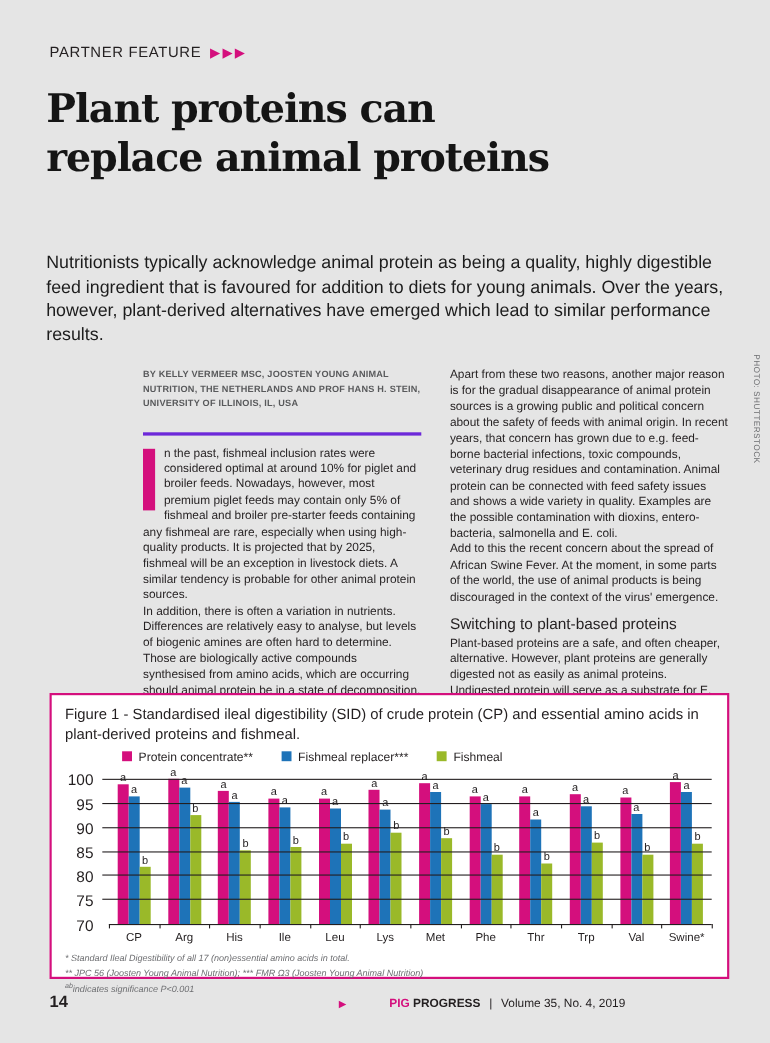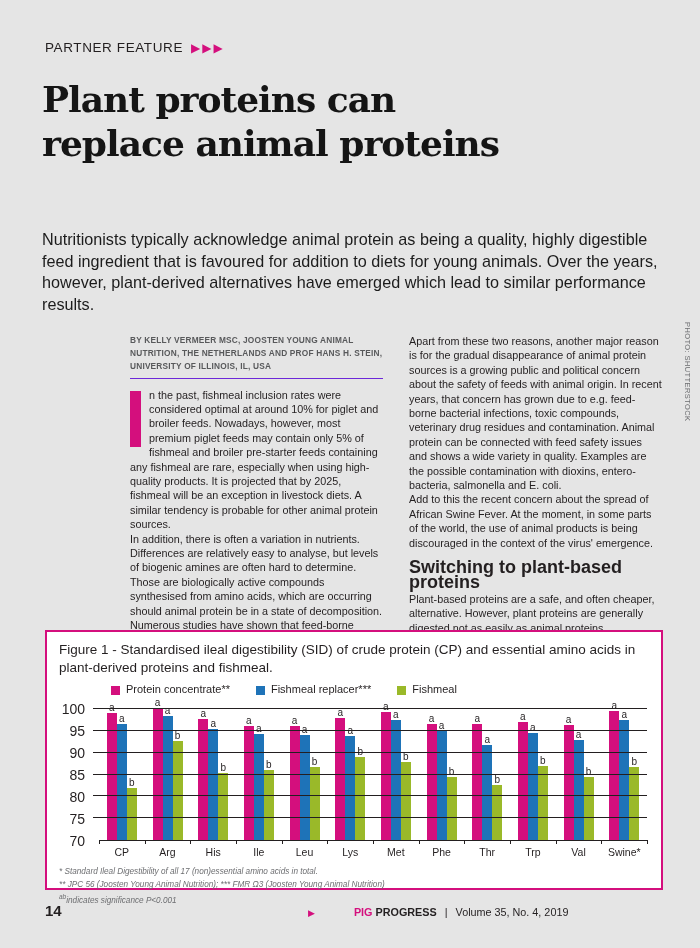--- a/index.html
+++ b/index.html
@@ -14,34 +14,34 @@
   #title { position:absolute; left:42px; top:78px; width:645px;
            font-family:"DejaVu Serif", serif; font-weight:bold; font-size:36px; line-height:1.22; letter-spacing:-1px; color:#151515; }
 
   
   #standfirst { position:absolute; left:42px; top:229px; width:636px; font-size:16.2px; line-height:1.33; color:#1c1c1c; }
 
   
   #columns { position:absolute; left:130px; top:334px; width:532px; height:296px; display:flex; gap:26px; overflow:hidden; }
   .col { width:253px; font-size:10.8px; line-height:14.4px; }
   #byline { font-size:8.3px; line-height:1.55; letter-spacing:0.2px; color:#58595b; font-weight:bold;
-            text-transform:uppercase; border-bottom:1px solid #6d28d9; padding-bottom:5px; margin-bottom:9px; }
+            text-transform:uppercase; border-bottom:3px solid #6d28d9; padding-bottom:20px; margin-bottom:9px; }
   .dropcap { float:left; width:11px; height:56px; background:var(--accent); margin:3px 8px 2px 0; }
   .col p { margin:0; }
   .col p + p { margin-top:0px; }
-  #col2-heading { font-size:18px; font-weight:bold; margin:10px 0 3px 0; }
+  #col2-heading { font-size:14px; font-weight:normal; margin:10px 0 3px 0; }
 
   
   #photo-credit { position:absolute; left:683px; top:322px; writing-mode:vertical-rl; font-size:7.5px; letter-spacing:0.4px; color:#6d6e71; }
 
   
   #figure-box { position:absolute; left:45px; top:630px; width:618px; height:260px; border:2px solid var(--accent); padding:9px 14px 6px 12px; background:#fff; }
   #figure-caption { font-size:13.5px; line-height:1.3; color:#231f20; }
   #legend { display:flex; gap:26px; margin:7px 0 6px 52px; align-items:center; }
-  .legend-item { display:flex; align-items:flex-end; gap:6px; font-size:11px; }
+  .legend-item { display:flex; align-items:flex-start; gap:6px; font-size:11px; }
   .swatch { width:9px; height:9px; display:inline-block; }
 
   
   #chart { position:relative; margin-top:14px; }
   #yaxis { position:absolute; left:0; top:0; width:32px; height:132px; }
   .ytick { position:absolute; right:6px; transform:translateY(50%); font-size:14px; }
   #plot { position:relative; margin-left:40px; width:548px; height:132px; border-bottom:1px solid #231f20; }
   .gridline { position:absolute; left:-6px; right:0; height:1px; background:#231f20; }
   #groups { position:absolute; left:0; right:0; top:0; bottom:0; display:flex; }
   .group { flex:1; display:flex; align-items:flex-end; justify-content:center; }

